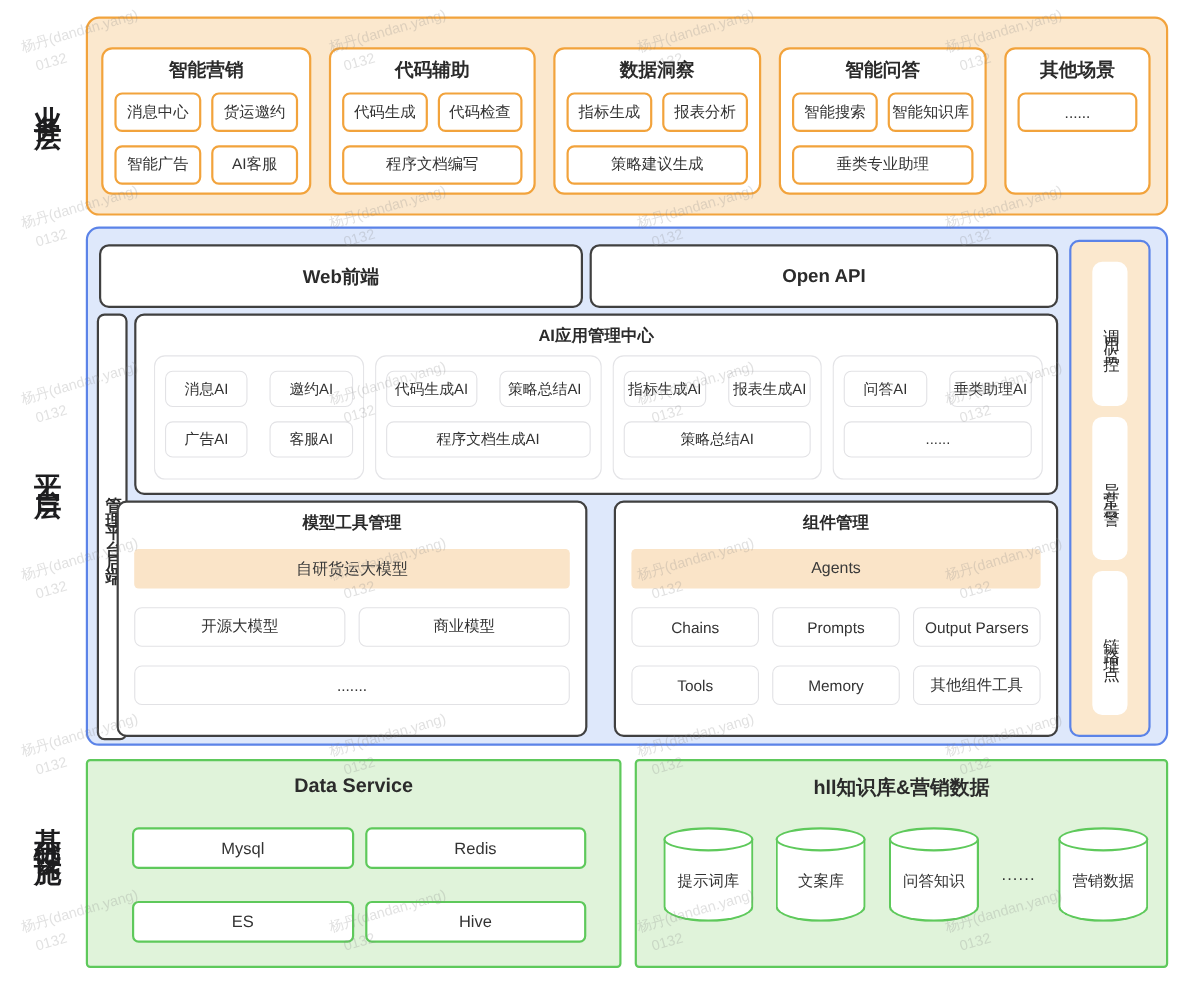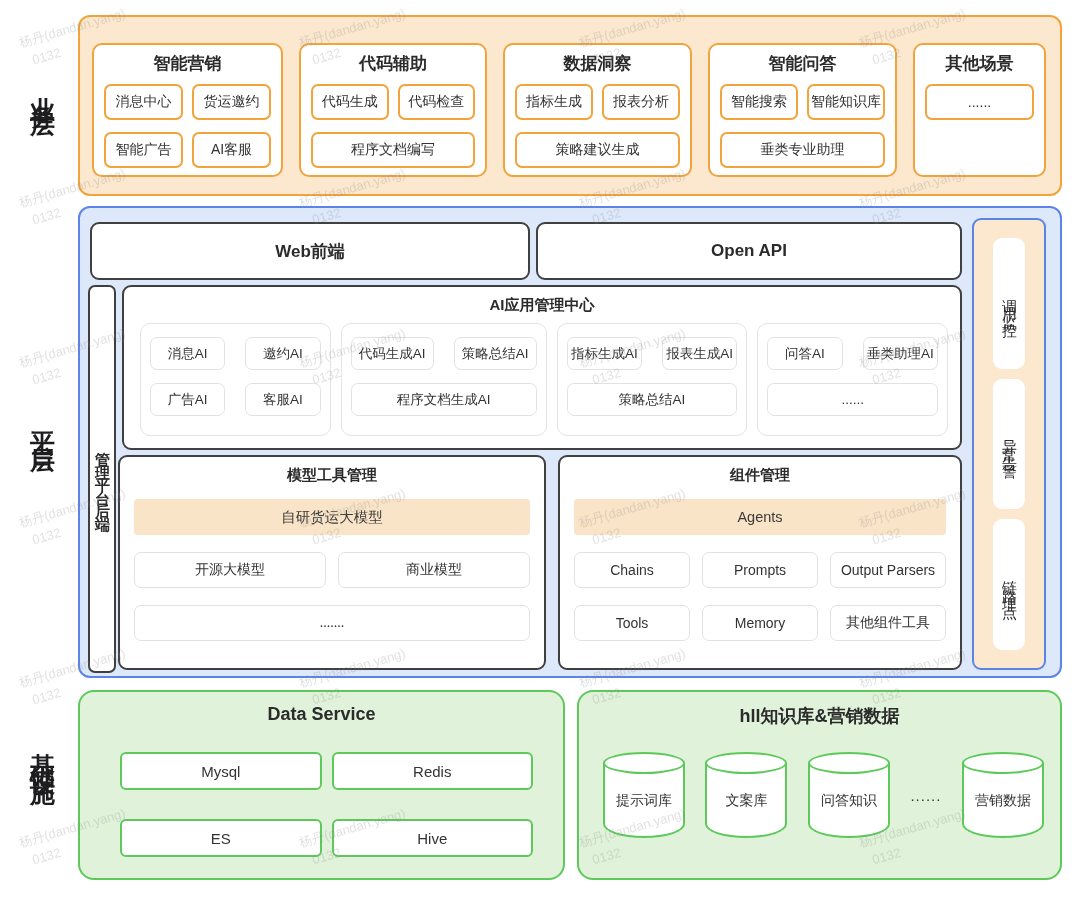--- a/index.html
+++ b/index.html
@@ -40,35 +40,35 @@
   .v-text{writing-mode:vertical-rl;text-orientation:upright;font-size:15px;font-weight:bold;letter-spacing:13px;color:#2b2b2b;}
   .ai-center{left:42px;top:77px;width:840px;height:165px;}
   .sec-title{text-align:center;font-weight:bold;font-size:15px;color:#2b2b2b;margin-top:9px;}
   .ai-groups{position:absolute;left:16px;right:12px;top:36px;bottom:12px;display:flex;gap:10px;}
   .ai-group{flex:1;box-sizing:border-box;border:1.5px solid #E4E4E7;border-radius:10px;padding:13px 9px;}
   .ai-group.g2{flex:1.09;}
   .g-row{display:flex;gap:20px;}
   .g-row + .g-row{margin-top:13px;}
   .chip{flex:1;height:33px;box-sizing:border-box;border:1.5px solid #E2E2E5;border-radius:7px;background:#fff;
         display:flex;align-items:center;justify-content:center;font-size:13.5px;color:#333;}
-  .model-box{left:38px;top:247px;width:428px;height:215px;font-family:Liberation Serif, serif;}
+  .model-box{left:26px;top:247px;width:428px;height:215px;}
   .comp-box{left:478px;top:247px;width:404px;height:215px;}
   .mc-body{padding:0 14px;}
   .hl-bar{margin-top:14px;height:36px;background:#FAE4C8;border-radius:4px;
           display:flex;align-items:center;justify-content:center;font-size:14.5px;color:#3a3a3a;}
   .mc-row{display:flex;gap:12px;margin-top:17px;}
   .chip2{flex:1;height:36px;box-sizing:border-box;border:1.5px solid #E2E2E5;border-radius:7px;background:#fff;
          display:flex;align-items:center;justify-content:center;font-size:14px;color:#333;}
   .monitor{position:absolute;left:892px;top:10px;width:74px;height:452px;box-sizing:border-box;
            background:#FBE8CE;border:2px solid #5B83E8;border-radius:9px;padding:18px 19px;
            display:flex;flex-direction:column;gap:10px;}
   .mon-item{flex:1;background:#fff;border-radius:9px;display:flex;align-items:center;justify-content:center;}
   .mon-item .v-text{font-weight:normal;letter-spacing:8px;}
   
-  .infra-box{position:absolute;box-sizing:border-box;background:#E0F3DA;border:2px solid #5EC95B;border-radius:16px;z-index:1;}
+  .infra-box{position:absolute;box-sizing:border-box;background:#E0F3DA;border:2px solid #5EC95B;border-radius:4px;z-index:1;}
   .ds-box{left:78px;top:690px;width:487px;height:190px;}
   .kn-box{left:577px;top:690px;width:485px;height:190px;}
   .infra-title{text-align:center;font-weight:bold;font-size:18px;color:#2b2b2b;margin-top:12px;}
   .ds-grid{position:absolute;left:40px;right:30px;top:44px;bottom:21px;
            display:grid;grid-template-columns:1fr 1fr;grid-template-rows:1fr 1fr;gap:13px 10px;}
   .btn-g{box-sizing:border-box;background:#fff;border:2px solid #5EC95B;border-radius:6px;
          display:flex;align-items:center;justify-content:center;font-size:15px;color:#333;margin-top:16px;}
   .cyl-row{position:absolute;left:24px;right:16px;top:60px;height:86px;
            display:flex;justify-content:space-between;align-items:center;}
   .cylinder{position:relative;width:82px;height:86px;}

